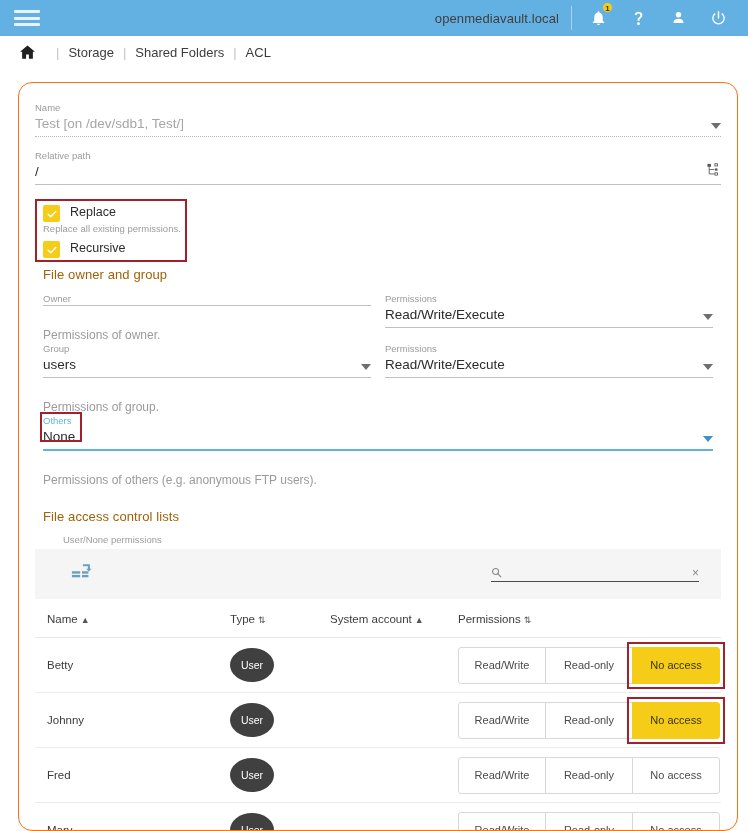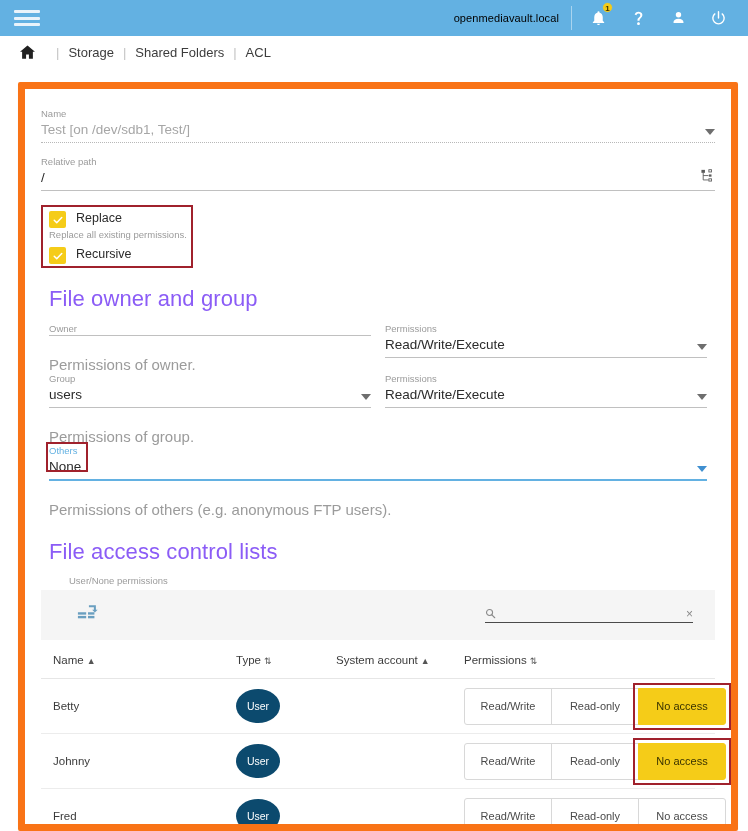--- a/index.html
+++ b/index.html
@@ -14,21 +14,21 @@
   
   .topbar {
     height: 36px; background: #63b1e2;
     display: flex; align-items: center;
     padding: 0 10px 0 14px;
   }
   .hamburger { width: 26px; height: 20px; display: flex; flex-direction: column;
     justify-content: space-between; cursor: pointer; padding: 2px 0; }
   .hamburger span { display: block; height: 3px; background: #e9f3fb; border-radius: 1px; }
   .topbar-spacer { flex: 1; }
-  .hostname { color: #000000; font-size: 11px; letter-spacing: .1px; padding-right: 12px; }
+  .hostname { color: #404040; font-size: 13px; letter-spacing: .1px; padding-right: 12px; }
   .tb-divider { width: 1px; height: 24px; background: rgba(255,255,255,.45); margin-right: 6px; }
   .tb-icon { width: 40px; height: 36px; display: flex; align-items: center;
     justify-content: center; position: relative; cursor: pointer; color: #fff; }
   .tb-icon svg { display: block; }
   .badge {
     position: absolute; top: 2px; right: 5px;
     background: #f5cc18; color: #3a3000;
     font-size: 8px; line-height: 11px; min-width: 11px; height: 11px;
     border-radius: 50%; text-align: center; font-weight: bold;
     border: 1px solid #63b1e2;
@@ -40,60 +40,60 @@
     display: flex; align-items: center; padding: 0 0 0 18px; gap: 0;
     border-bottom: 1px solid #ffffff;
   }
   .home-icon { color: #212121; display: flex; align-items: center; margin-right: 10px; }
   .bc-sep { color: #c3c3c3; font-size: 13px; margin: 0 9px; }
   .bc-item { font-size: 13px; color: #3c3c3c; cursor: pointer; }
 
   
   .page { padding: 12px 10px 0 18px; height: calc(831px - 36px - 34px); }
   .card {
-    background: #ffffff; border: 7px solid #f97316;
-    border-radius: 2px; height: 100%;
+    background: #ffffff; border: 1px solid #f97316;
+    border-radius: 14px; height: 100%;
     box-shadow: 0 1px 2px rgba(0,0,0,.05);
     padding: 18px 16px 0 16px;
     overflow: hidden;
   }
 
   
   .field { position: relative; margin-bottom: 2px; }
   .flabel { font-size: 9.5px; color: #9b9b9b; line-height: 13px; }
   .flabel.focused { color: #63b1e2; }
   .fvalue-row { display: flex; align-items: flex-end; justify-content: space-between; }
   .fvalue { font-size: 13.5px; color: #2b2b2b; line-height: 20px; padding-bottom: 2px; }
   .fvalue.disabled { color: #a6a6a6; }
   .fline { height: 1px; background: #c0c0c0; }
   .fline.dotted { height: 0; border-bottom: 1px dotted #b8b8b8; background: none; }
   .fline.focused { height: 2px; background: #63b1e2; }
-  .fhint { font-size: 15px; color: #9b9b9b; line-height: 14px; padding-top: 2px; margin-top: 20px; }
+  .fhint { font-size: 12px; color: #9b9b9b; line-height: 14px; padding-top: 2px; margin-top: 20px; }
   .caret { width: 0; height: 0; border-left: 5px solid transparent;
     border-right: 5px solid transparent; border-top: 6px solid #6e6e6e;
     margin-bottom: 7px; cursor: pointer; }
   .caret.blue { border-top-color: #3f8fd0; }
 
   
   .annot { border: 2px solid #a0212c; position: absolute; pointer-events: none; }
 
   
   .checks { position: relative; margin-top: 14px; padding: 6px 0 4px 8px; }
   .chkrow { display: flex; gap: 10px; }
   .chkbox {
     width: 17px; height: 17px; background: #f5cc18; border-radius: 2px;
     display: flex; align-items: center; justify-content: center; cursor: pointer;
   }
   .chkbox svg { display: block; }
   .chklabel { font-size: 12.5px; color: #2b2b2b; }
   .chkhint { font-size: 9.5px; color: #9b9b9b; padding-left: 0; margin: 1px 0 7px 0; }
 
   
-  .sect-title { font-size: 22px; color: #8b5cf6; font-weight: normal;
-    margin: 18px 0 10px 8px; letter-spacing: .1px; }
+  .sect-title { font-size: 13px; color: #a16207; font-weight: normal;
+    margin: 5px 0 10px 8px; letter-spacing: .1px; }
 
   
   .grid2 { display: flex; gap: 14px; }
   .grid2 > div { flex: 1; }
 
   
   .acl-sublabel { font-size: 9.5px; color: #9b9b9b; margin: 2px 0 4px 28px; }
   .acl-toolbar {
     background: #f5f5f5; height: 50px;
     display: flex; align-items: center; padding: 0 22px 0 36px;
@@ -116,21 +116,21 @@
   .tbl td { padding: 0; border-bottom: 1px solid #ececec; height: 55px;
     vertical-align: middle; font-size: 11.5px; color: #3c3c3c; }
   .col-name { width: 195px; padding-left: 12px !important; }
   .col-type { width: 100px; }
   .col-sys  { width: 128px; }
   .col-perm { width: auto; }
 
   .pill {
     display: inline-flex; align-items: center; justify-content: center;
     width: 44px; height: 34px; border-radius: 50%;
-    background: #0c4a6e; color: #ffffff; font-size: 10.5px;
+    background: #404040; color: #ffffff; font-size: 10.5px;
   }
 
   .btngroup { display: inline-flex; position: relative; }
   .segbtn {
     min-width: 88px; height: 37px; border: 1px solid #d8d8d8;
     background: #ffffff; color: #4a4a4a; font-size: 11px;
     font-family: "Liberation Sans", sans-serif;
     display: flex; align-items: center; justify-content: center;
     cursor: pointer; margin-left: -1px;
   }

